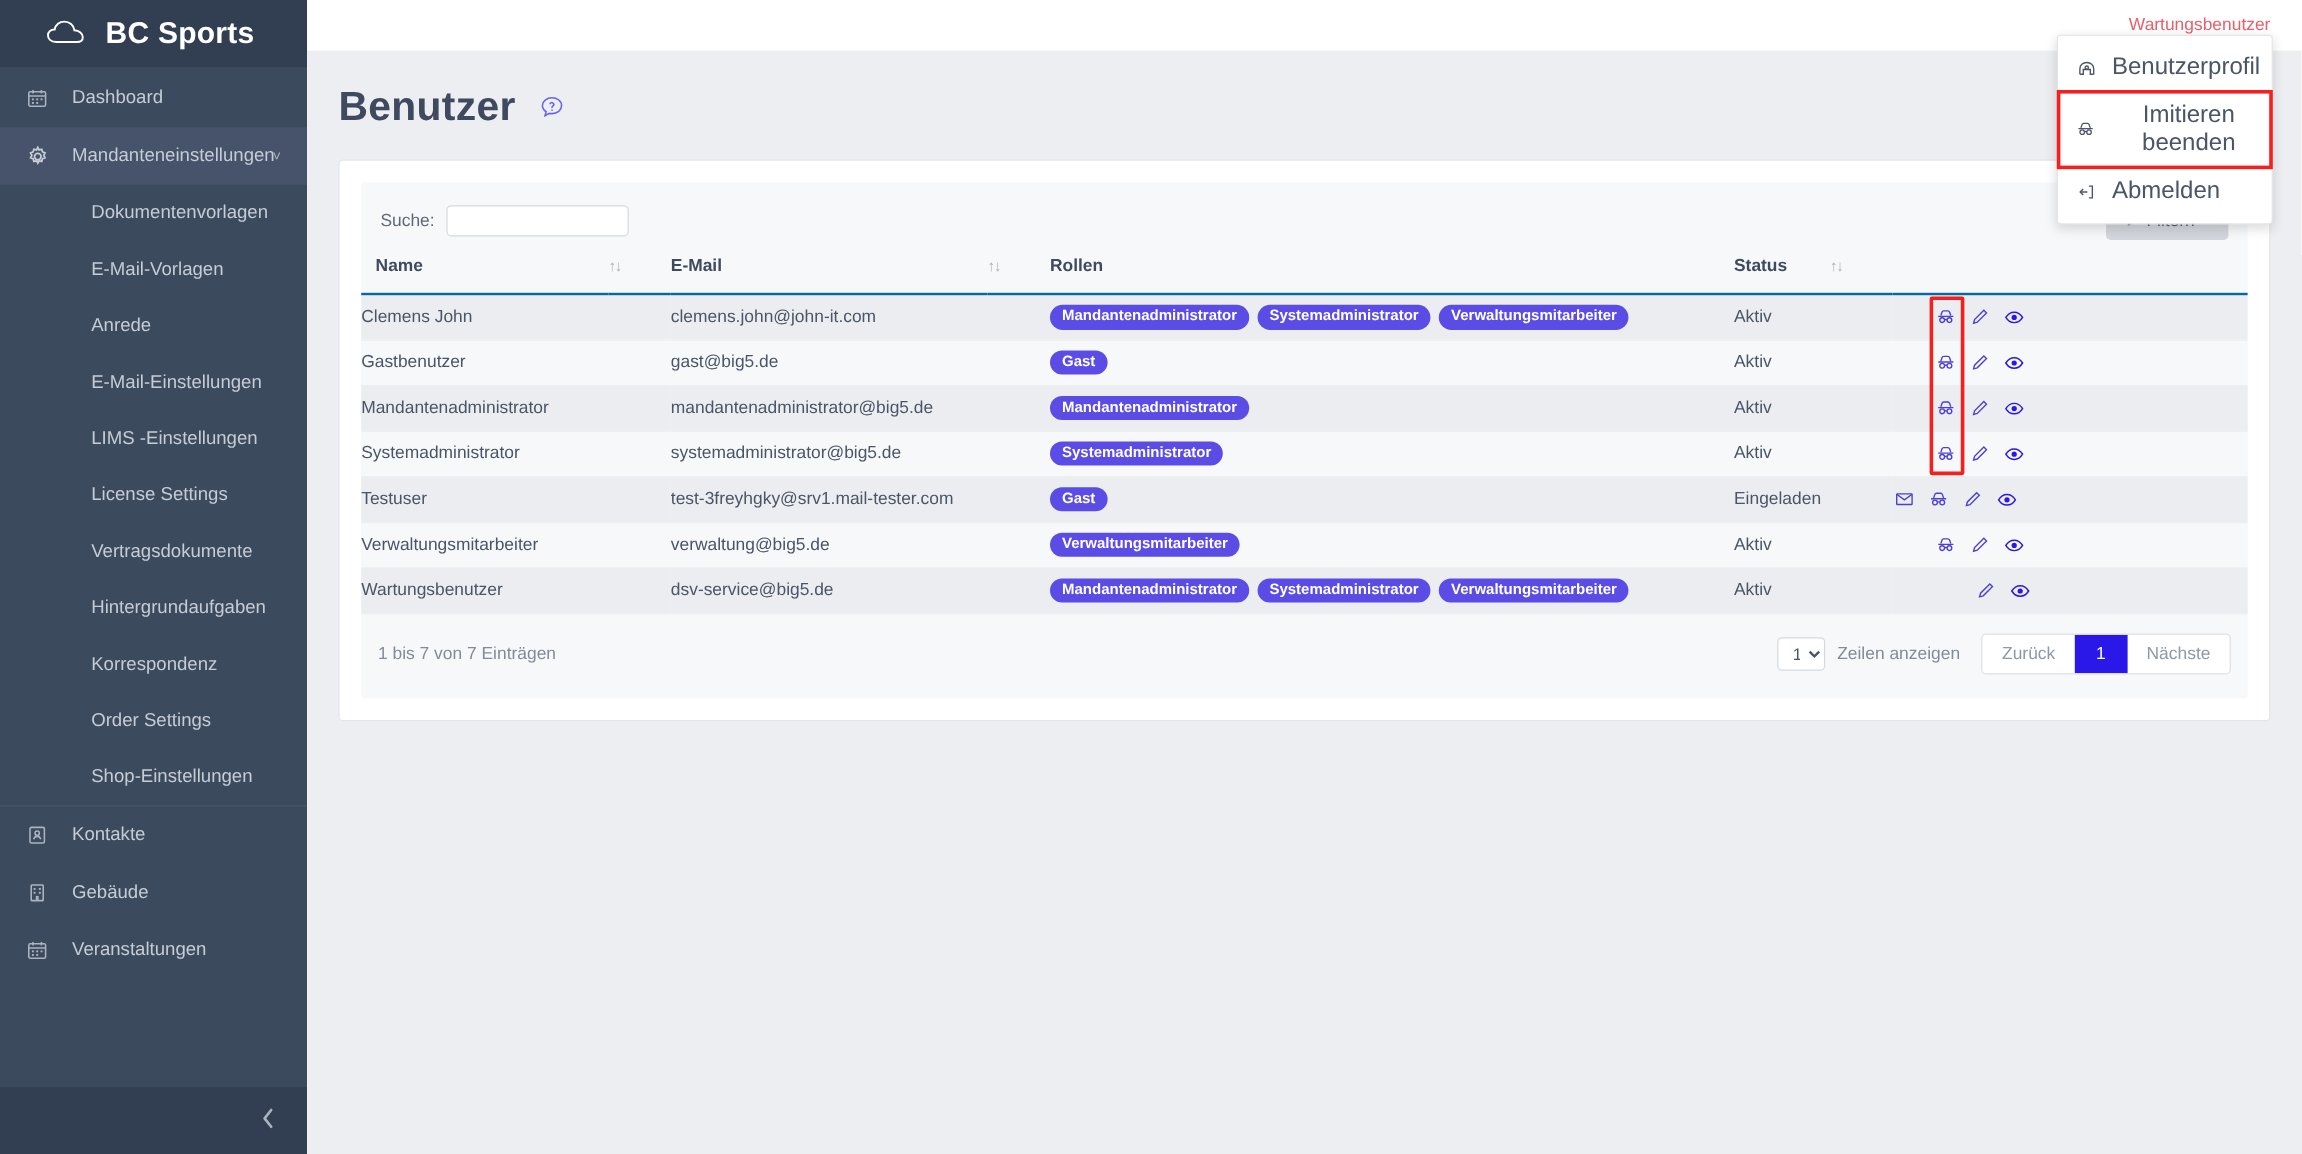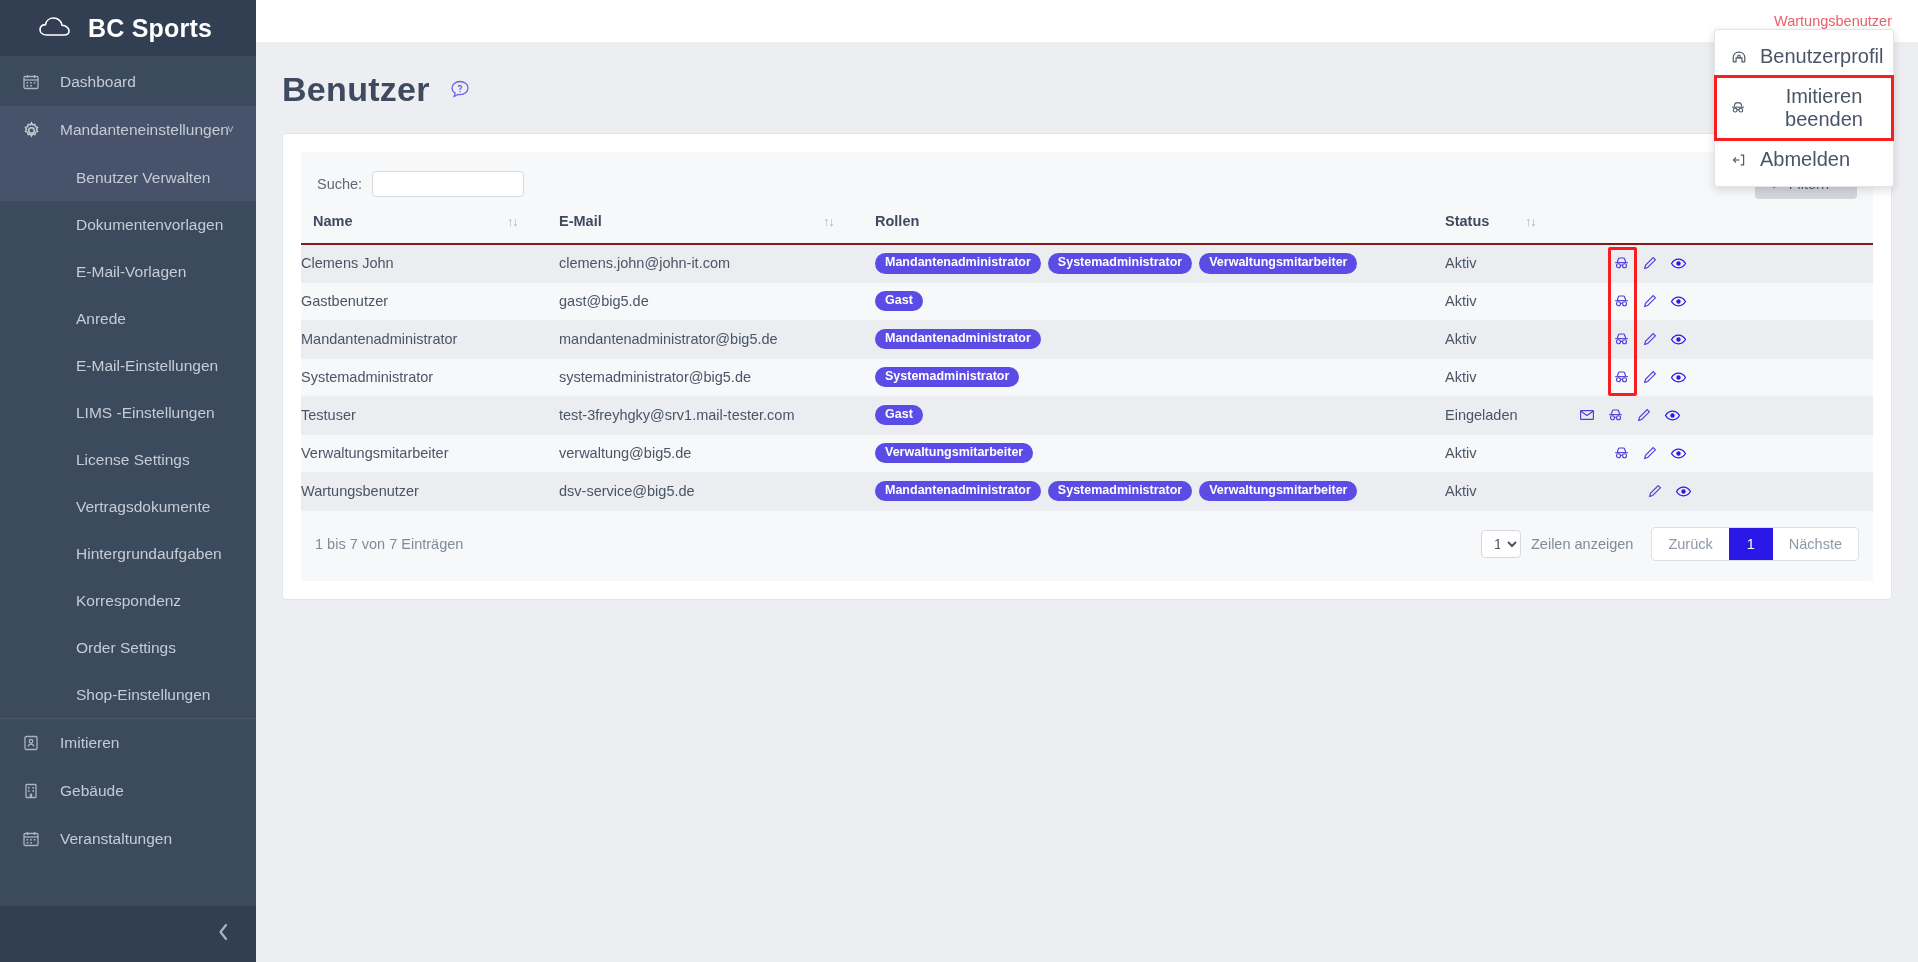--- a/index.html
+++ b/index.html
@@ -97,21 +97,21 @@
     display: flex; align-items: center; gap: 7px;
     background: #d3d6dc; border: none; border-radius: 4px;
     padding: 7px 13px; color: #555f6e; font-size: 14.5px;
     font-family: "Liberation Sans", sans-serif; cursor: pointer;
   }
   .caret-down { width:0;height:0;border-left:4px solid transparent;border-right:4px solid transparent;border-top:5px solid #555f6e; }
 
   table.users { width: 100%; border-collapse: collapse; table-layout: fixed; }
   table.users th {
     text-align: left; font-size: 14.5px; color: #3f4a5f; font-weight: bold;
-    padding: 4px 0 14px 0; border-bottom: 2px solid #7f1d1d;
+    padding: 4px 0 14px 0; border-bottom: 2px solid #0369a1;
     vertical-align: bottom;
   }
   table.users th.c-name { width: 206px; padding-left: 12px; }
   table.users th.c-sort1 { width: 52px; }
   table.users th.c-mail { width: 264px; }
   table.users th.c-sort2 { width: 52px; }
   table.users th.c-roles { width: 570px; }
   table.users th.c-status { width: 80px; }
   table.users th.c-sort3 { width: 52px; }
   table.users th.c-actions { width: auto; }
@@ -213,23 +213,20 @@
         <span class="ico">
           <svg width="19" height="19" viewBox="0 0 18 18" fill="none" stroke="#c6ccd6" stroke-width="1.4">
             <circle cx="9" cy="9" r="2.6"></circle>
             <path d="M9 1.8l1 1.9 2.1-.5.6 2.1 2 .8-1 1.9 1 1.9-2 .8-.6 2.1-2.1-.5-1 1.9-1-1.9-2.1.5-.6-2.1-2-.8 1-1.9-1-1.9 2-.8.6-2.1 2.1.5z"></path>
           </svg>
         </span>
         <span class="label">Mandanteneinstellungen</span>
         <span class="chev">˅</span>
       </div>
 
-      <div class="nav-sub active">
-        <span>Benutzer Verwalten</span>
-      </div>
       <div class="nav-sub">
         <span>Dokumentenvorlagen</span>
       </div>
       <div class="nav-sub">
         <span>E-Mail-Vorlagen</span>
       </div>
       <div class="nav-sub">
         <span>Anrede</span>
       </div>
       <div class="nav-sub">
@@ -260,21 +257,21 @@
       <div class="sidebar-divider"></div>
 
       <div class="nav-item">
         <span class="ico">
           <svg width="18" height="18" viewBox="0 0 18 18" fill="none" stroke="#aab3c0" stroke-width="1.3">
             <rect x="3" y="2.5" width="12" height="13" rx="1.2"></rect>
             <circle cx="9" cy="7.3" r="1.8"></circle>
             <path d="M6 12.4c.6-1.6 1.7-2.4 3-2.4s2.4.8 3 2.4"></path>
           </svg>
         </span>
-        <span class="label">Imitieren</span>
+        <span class="label">Kontakte</span>
       </div>
       <div class="nav-item">
         <span class="ico">
           <svg width="18" height="18" viewBox="0 0 18 18" fill="none" stroke="#aab3c0" stroke-width="1.3">
             <rect x="4" y="2.5" width="10" height="13" rx="0.6"></rect>
             <rect x="6" y="5" width="1.6" height="1.6" fill="#aab3c0" stroke="none"></rect>
             <rect x="10.4" y="5" width="1.6" height="1.6" fill="#aab3c0" stroke="none"></rect>
             <rect x="6" y="8.2" width="1.6" height="1.6" fill="#aab3c0" stroke="none"></rect>
             <rect x="10.4" y="8.2" width="1.6" height="1.6" fill="#aab3c0" stroke="none"></rect>
             <rect x="7.8" y="11.6" width="2.4" height="3.9" fill="#aab3c0" stroke="none"></rect>

